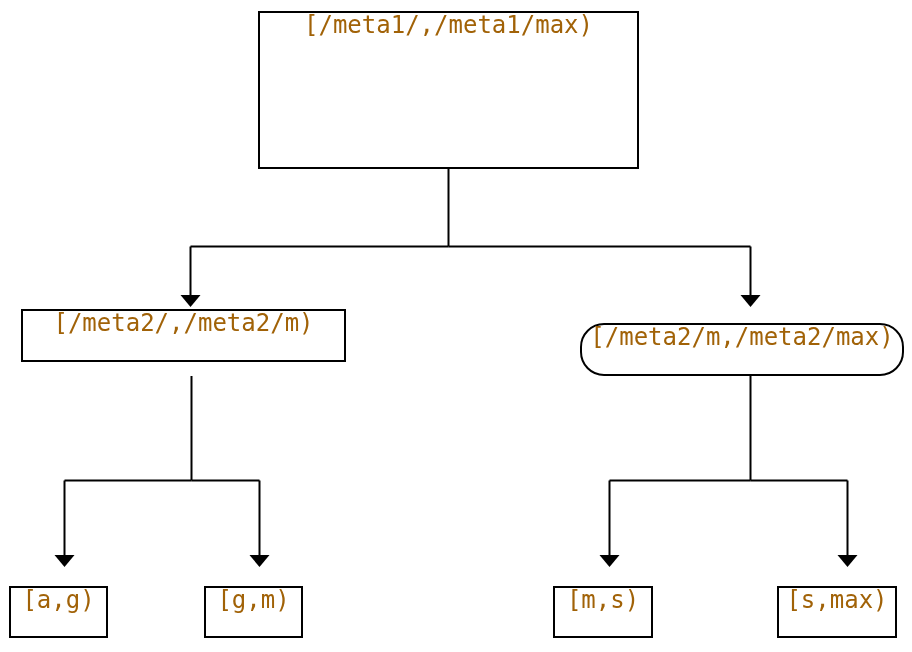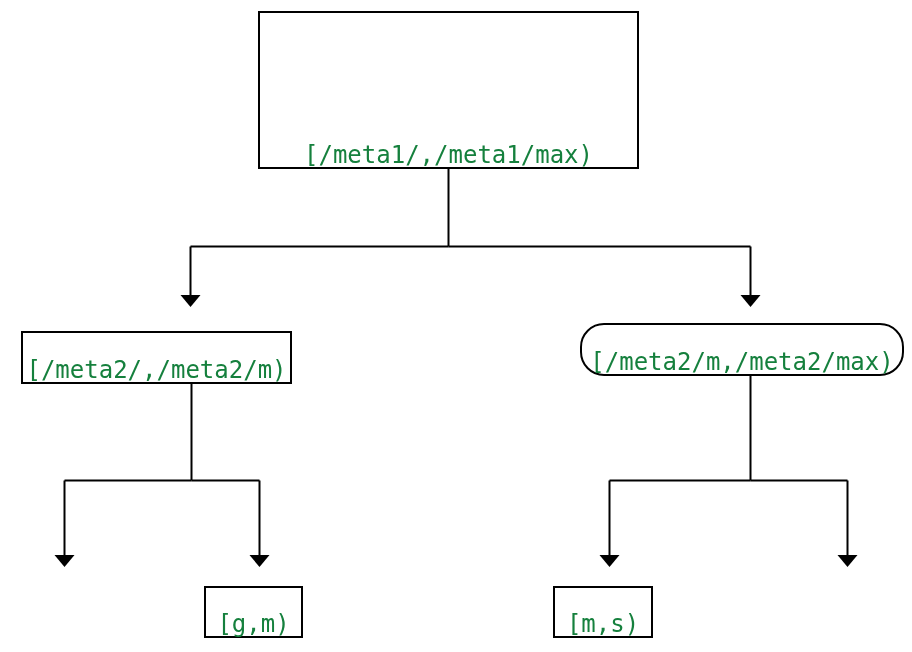--- a/index.html
+++ b/index.html
@@ -22,43 +22,43 @@
     top: 0;
     width: 912px;
     height: 652px;
   }
   .node {
     position: absolute;
     box-sizing: border-box;
     background: #ffffff;
     border: 2px solid #000000;
     display: flex;
-    align-items: flex-end;
+    align-items: flex-start;
     justify-content: center;
-    color: #15803d;
+    color: #a16207;
     white-space: pre;
   }
   .node-label {
     display: block;
     line-height: 1;
     letter-spacing: 0;
   }
   
   #node-root {
     left: 258px;
     top: 11px;
     width: 381px;
     height: 158px;
   }
   #node-root .node-label { font-size: 24px; }
   
   #node-meta2-low {
     left: 21px;
-    top: 331px;
-    width: 271px;
+    top: 309px;
+    width: 325px;
     height: 53px;
   }
   #node-meta2-high {
     left: 580px;
     top: 323px;
     width: 324px;
     height: 53px;
     border-radius: 24px;
   }
   #node-meta2-low .node-label,
@@ -150,23 +150,29 @@
   </div>
 
   <div class="node" id="node-meta2-low">
     <span class="node-label">[/meta2/,/meta2/m)</span>
   </div>
 
   <div class="node" id="node-meta2-high">
     <span class="node-label">[/meta2/m,/meta2/max)</span>
   </div>
 
+  <div class="node" id="node-leaf-ag">
+    <span class="node-label">[a,g)</span>
+  </div>
 
   <div class="node" id="node-leaf-ms">
     <span class="node-label">[m,s)</span>
   </div>
 
   <div class="node" id="node-leaf-gm">
     <span class="node-label">[g,m)</span>
   </div>
 
+  <div class="node" id="node-leaf-smax">
+    <span class="node-label">[s,max)</span>
+  </div>
 
 </div>
 
 </body></html>

